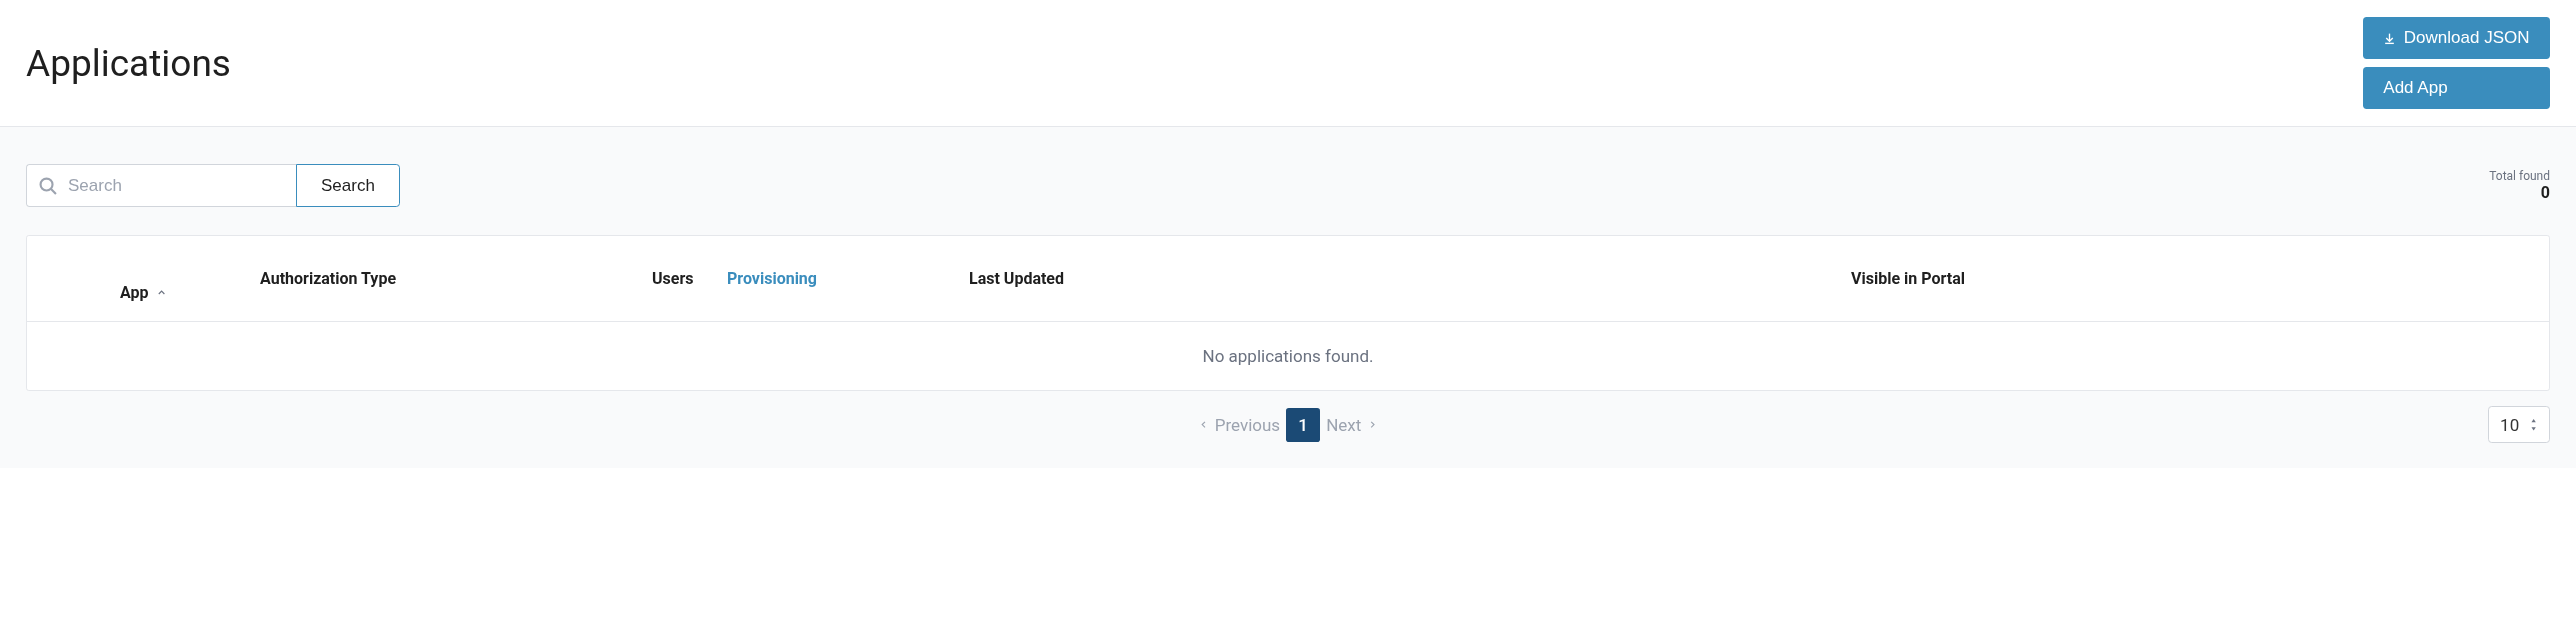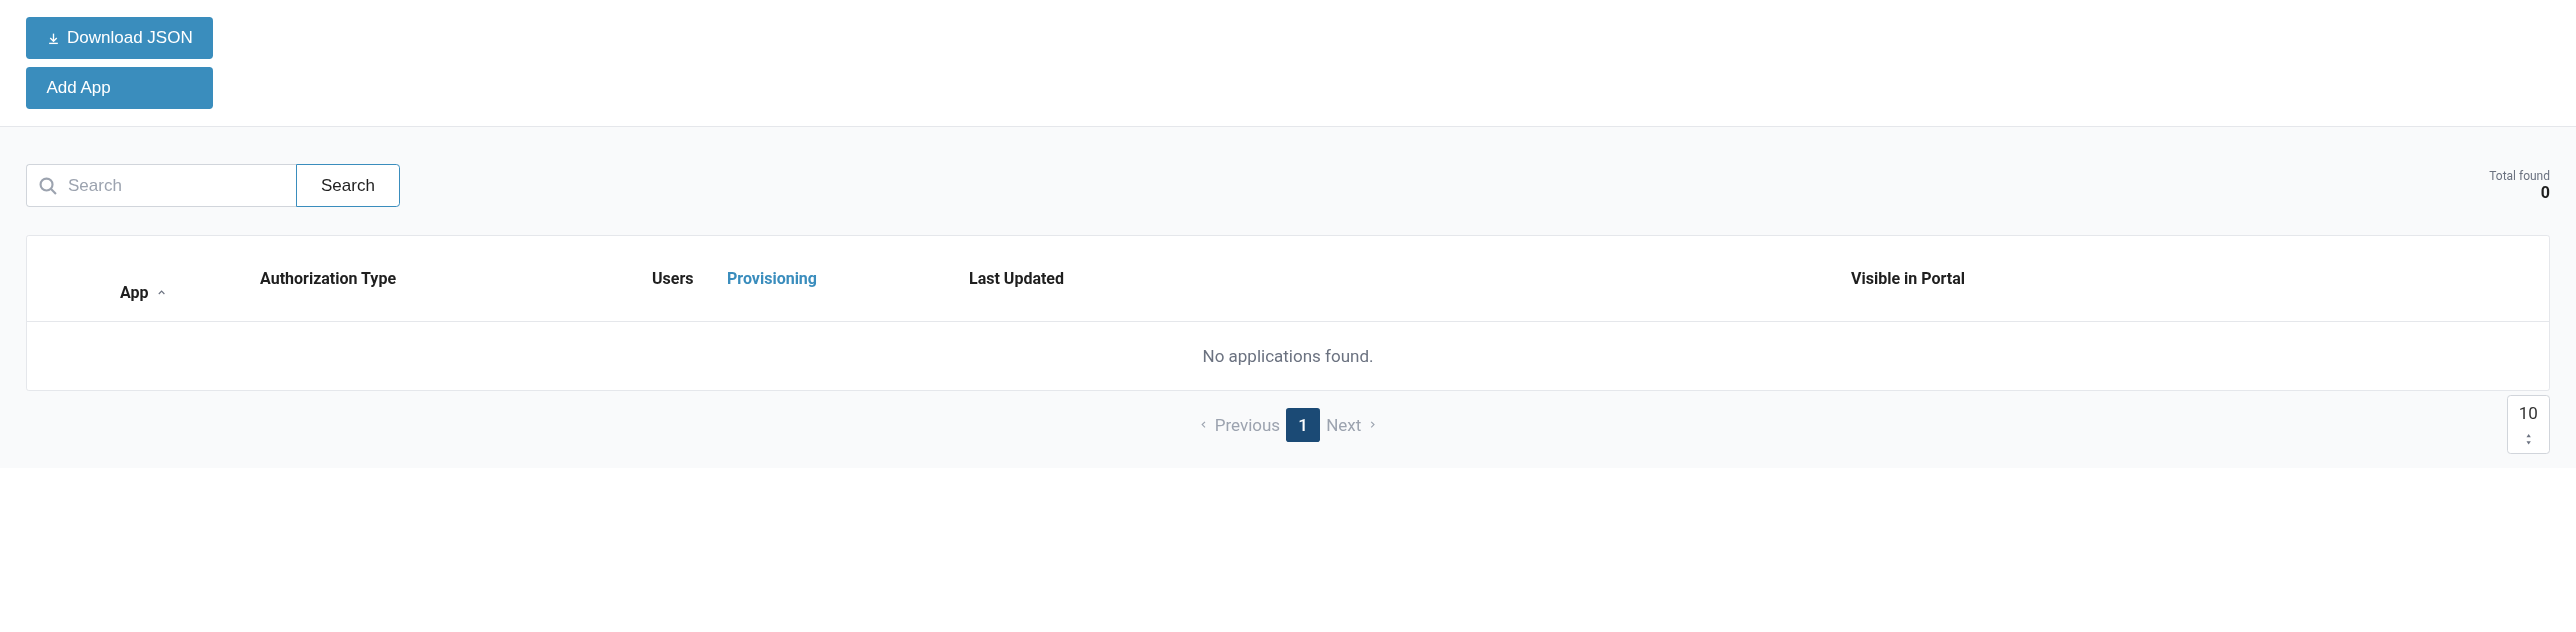--- a/index.html
+++ b/index.html
@@ -204,33 +204,33 @@
       right: 0;
       display: inline-flex;
       align-items: center;
       gap: 9.3px;
       border: 0.9px solid #d1d5db;
       background: #ffffff;
       border-radius: 3.7px;
       padding: 7.5px 11.2px;
       font-size: 17px;
       cursor: pointer;
-      flex-direction: column;
     }
     .sort-arrows {
       display: inline-flex;
       flex-direction: column;
       line-height: 0;
       color: #6b7280;
     }
   </style>
 </head>
 <body>
 
 <div class="header">
+  <h1 class="page-title">Applications</h1>
   <div class="header-actions">
     <button class="btn btn-primary">
       <span class="download-icon">
         <svg width="13" height="13" viewBox="0 0 24 24" fill="none" stroke="currentColor" stroke-width="2.5">
           <path d="M12 3v12"></path>
             <path d="M6 11l6 6 6-6"></path>
             <path d="M4 21h16"></path>
         </svg>
       </span>
       <span>Download JSON</span>

